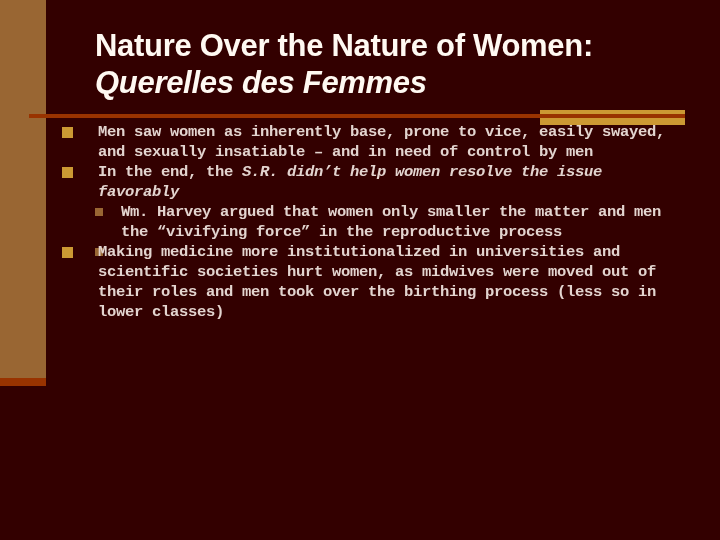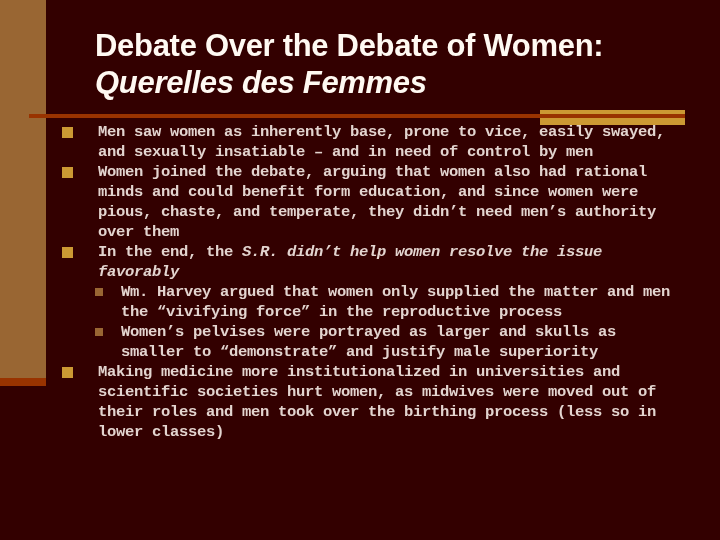--- a/index.html
+++ b/index.html
@@ -79,24 +79,23 @@
 </style>
 </head>
 <body>
 
 <div class="slide" style="--bg: #330000; --accent-bar: #996633; --accent-rust: #993300; --accent-gold: #CC9933; --title-color: #FFF9F2; --body-color: #E3D4CF; --bullet-l1: #CC9933; --bullet-l2: #996633;">
   <div class="left-strip"></div>
   <div class="left-strip-foot"></div>
   <div class="gold-rect"></div>
   <div class="title-rule"></div>
   <h1 class="title">
-    <span class="t1">Debate Over the Debate of Women:</span>
+    <span class="t1">Nature Over the Nature of Women:</span>
     <span class="t2">Querelles des Femmes</span>
   </h1>
   <ul class="body-list" id="bullet-list">
       <li class="item l1"><span class="sq"></span><span><span>Men saw women as inherently base, prone to vice, easily swayed, and sexually insatiable – and in need of control by men</span></span></li>
-      <li class="item l1"><span class="sq"></span><span><span>Women joined the debate, arguing that women also had rational minds and could benefit form education, and since women were pious, chaste, and temperate, they didn’t need men’s authority over them</span></span></li>
       <li class="item l1"><span class="sq"></span><span><span>In the end, the </span><em>S.R. didn’t help women resolve the issue favorably</em></span></li>
-      <li class="item l2"><span class="sq"></span><span><span>Wm. Harvey argued that women only supplied the matter and men the “vivifying force” in the reproductive process</span></span></li>
-      <li class="item l2"><span class="sq"></span><span><span>Women’s pelvises were portrayed as larger and skulls as smaller to “demonstrate” and justify male superiority</span></span></li>
+      <li class="item l2"><span class="sq"></span><span><span>Wm. Harvey argued that women only smaller the matter and men the “vivifying force” in the reproductive process</span></span></li>
+      <li class="item l2"><span class="sq"></span></li>
       <li class="item l1"><span class="sq"></span><span><span>Making medicine more institutionalized in universities and scientific societies hurt women, as midwives were moved out of their roles and men took over the birthing process (less so in lower classes)</span></span></li>
     </ul>
 </div>
 
 </body></html>

